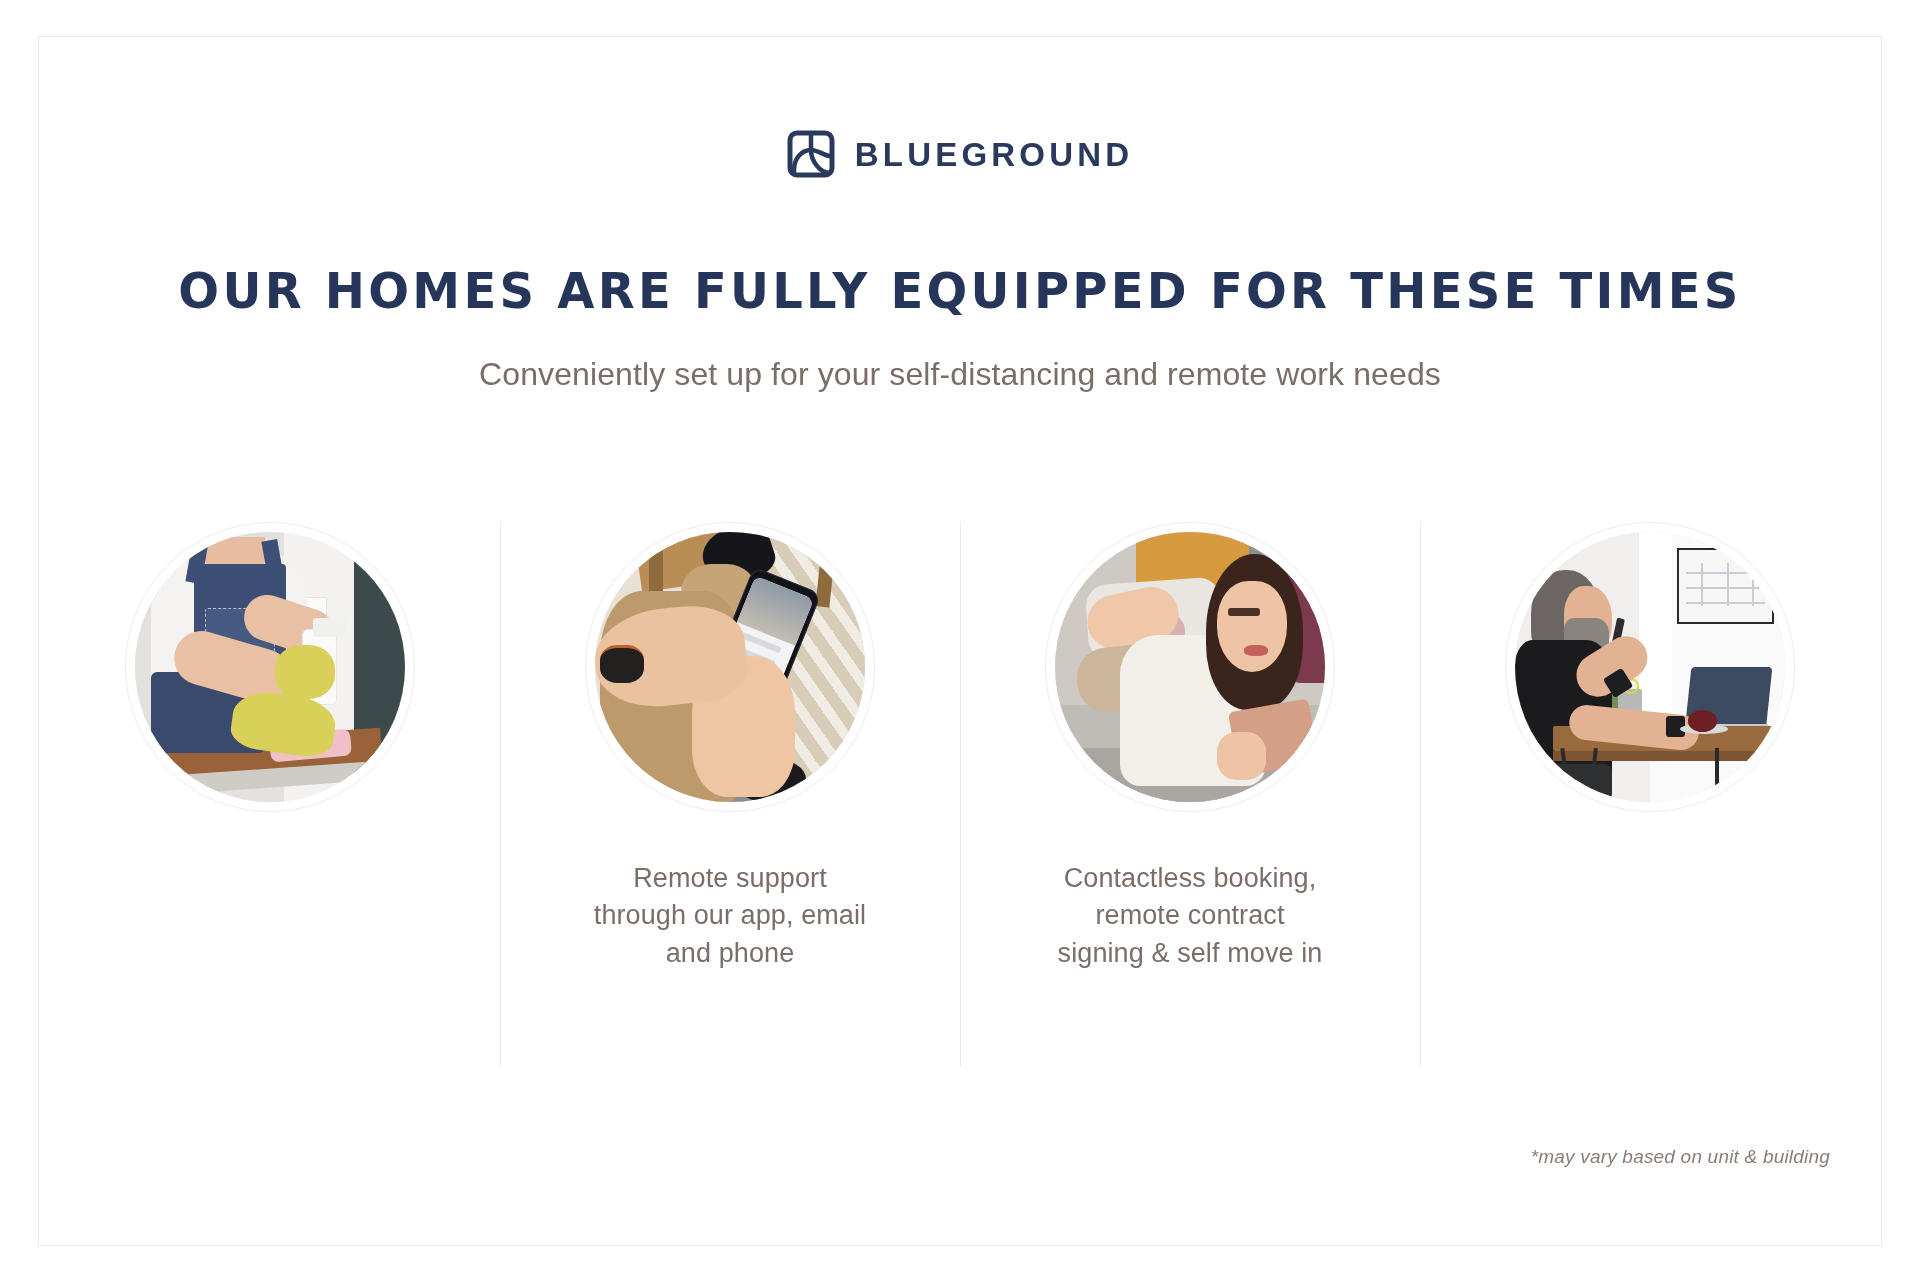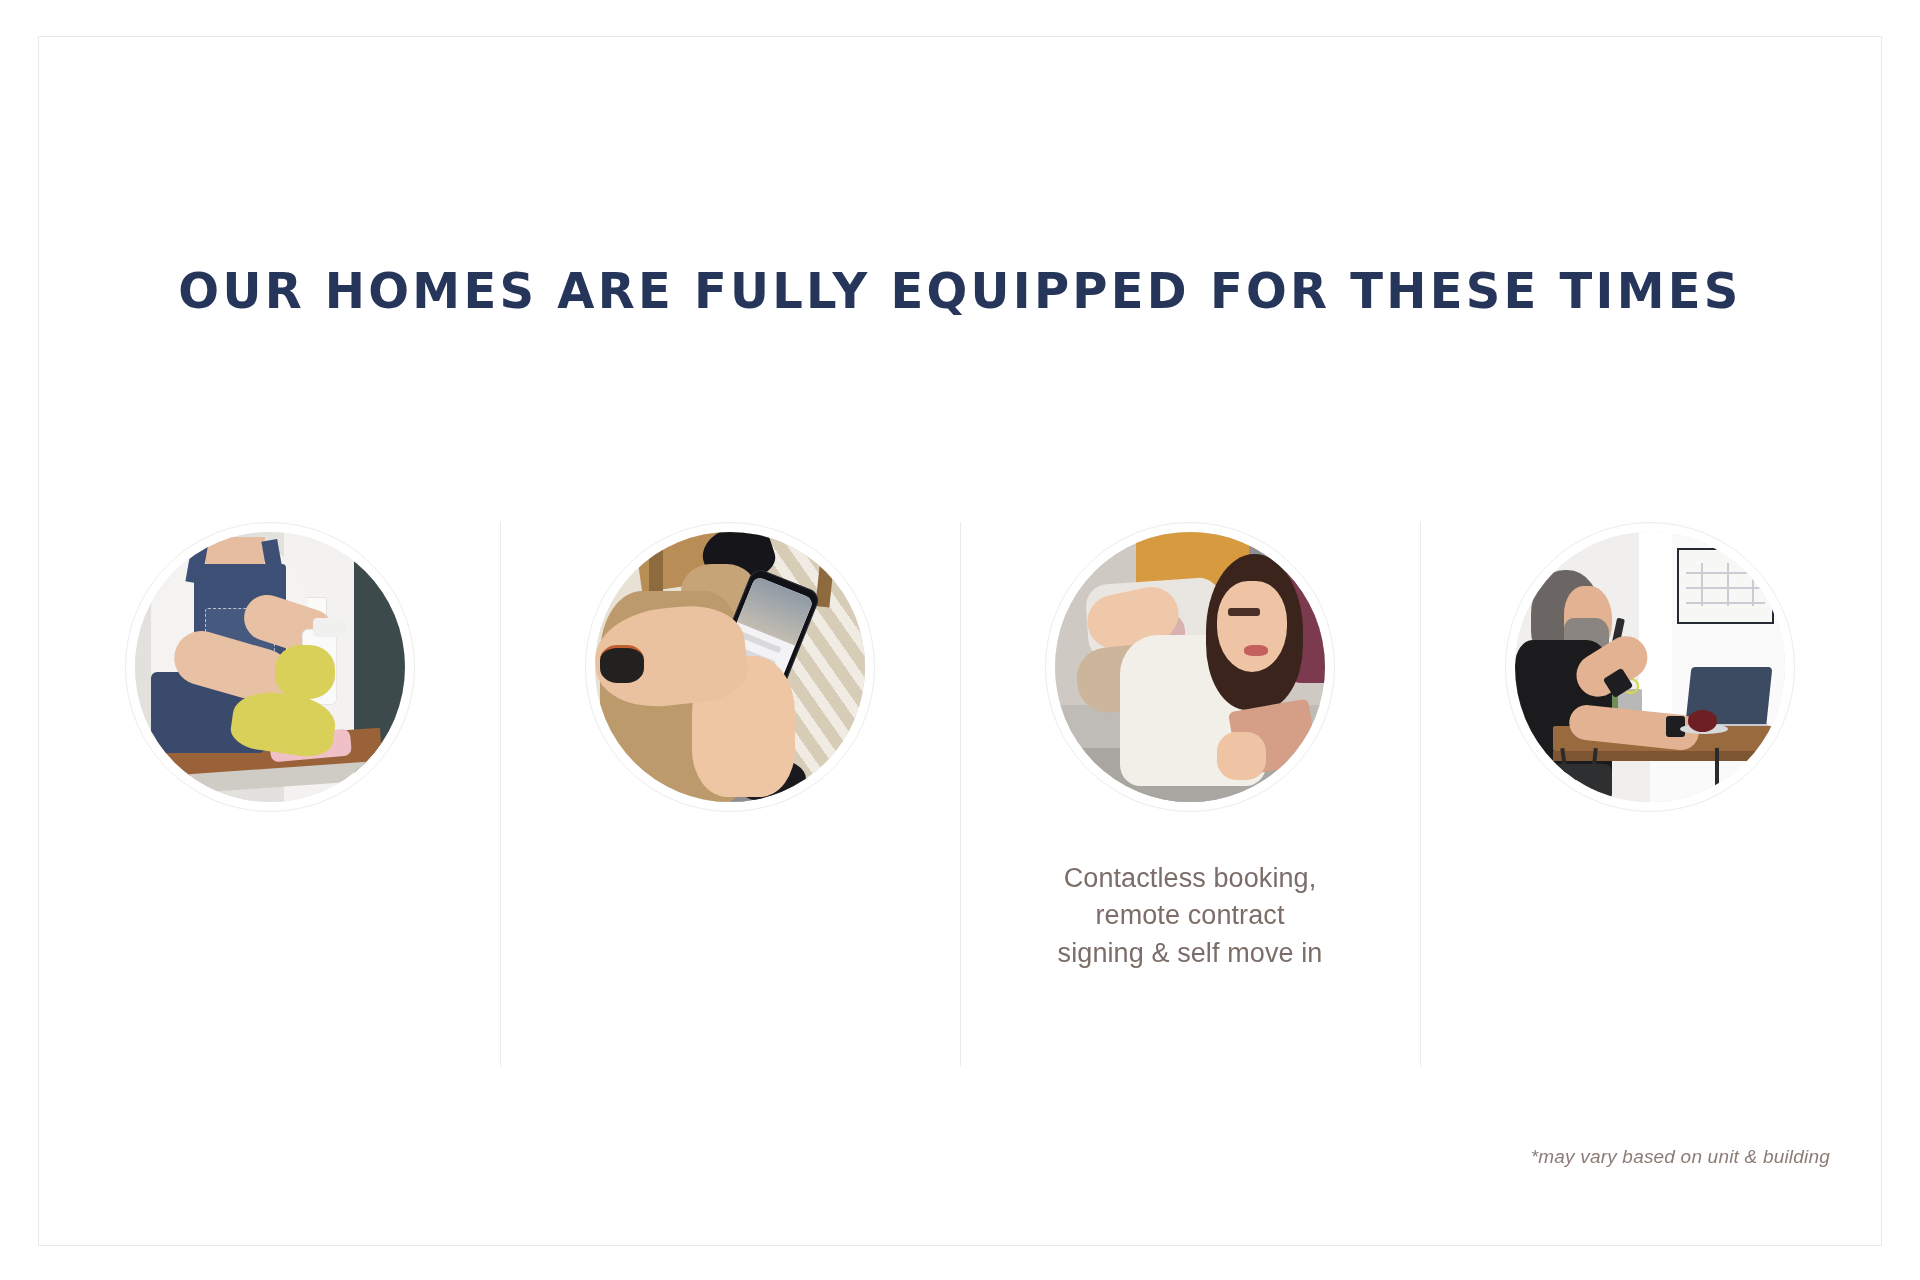--- a/index.html
+++ b/index.html
@@ -250,22 +250,33 @@
   .s4-scis  { position:absolute; left:40%; top:54%; width:6%; height:6%; border:2px solid #d7d94a; border-radius:50%;}
   .s4-plant { position:absolute; left:32%; top:56%; width:8%; height:12%; background:#6f8f58; border-radius:50% 50% 10% 10%;}
   .s4-chair { position:absolute; left:8%; bottom:0; width:28%; height:14%; background:#2e2f31; border-radius:8px;}
 </style>
 </head>
 <body>
 
 <div id="page">
   <div class="card-frame"></div>
 
+  <div class="logo-row">
+    <svg class="logo-mark" viewBox="0 0 48 48">
+      <rect x="3" y="3" width="42" height="42" rx="7" ry="7" fill="none" stroke="#2b3a5c" stroke-width="5"></rect>
+      <path d="M24 5 L24 20" fill="none" stroke="#2b3a5c" stroke-width="4.5"></path>
+      <path d="M24 20 C24 31, 33 43, 43 43" fill="none" stroke="#2b3a5c" stroke-width="4.5"></path>
+      <path d="M24 20 C15 20, 7 28, 7 40 L7 43" fill="none" stroke="#2b3a5c" stroke-width="4.5"></path>
+      <path d="M24 20 C31 20, 38 26, 43 26" fill="none" stroke="#2b3a5c" stroke-width="4.5"></path>
+    </svg>
+    <span class="logo-word">BLUEGROUND</span>
+  </div>
 
   <h1 class="headline">OUR HOMES ARE FULLY EQUIPPED FOR THESE TIMES</h1>
+  <p class="subhead">Conveniently set up for your self-distancing and remote work needs</p>
 
   <div class="columns">
 
     <div class="col">
       <div class="photo-wrap">
         <div class="photo">
           <div class="sc">
             <div class="s1-wallL"></div>
               <div class="s1-wallR"></div>
               <div class="s1-dark"></div>
@@ -313,20 +324,23 @@
                 <div class="s2-ln" style="top:70%"></div>
                 <div class="s2-ln" style="top:82%"></div>
               </div>
             </div>
             <div class="s2-hand2"></div>
             <div class="s2-hand1"></div>
             <div class="s2-brace"></div>
           </div>
         </div>
       </div>
+      <div class="caption">Remote support
+through our app, email
+and phone</div>
     </div>
 
     <div class="col">
       <div class="photo-wrap">
         <div class="photo">
           <div class="sc">
             <div class="s3-bg"></div>
             <div class="s3-head"></div>
               <div class="s3-head2"></div>
             <div class="s3-purple"></div>

